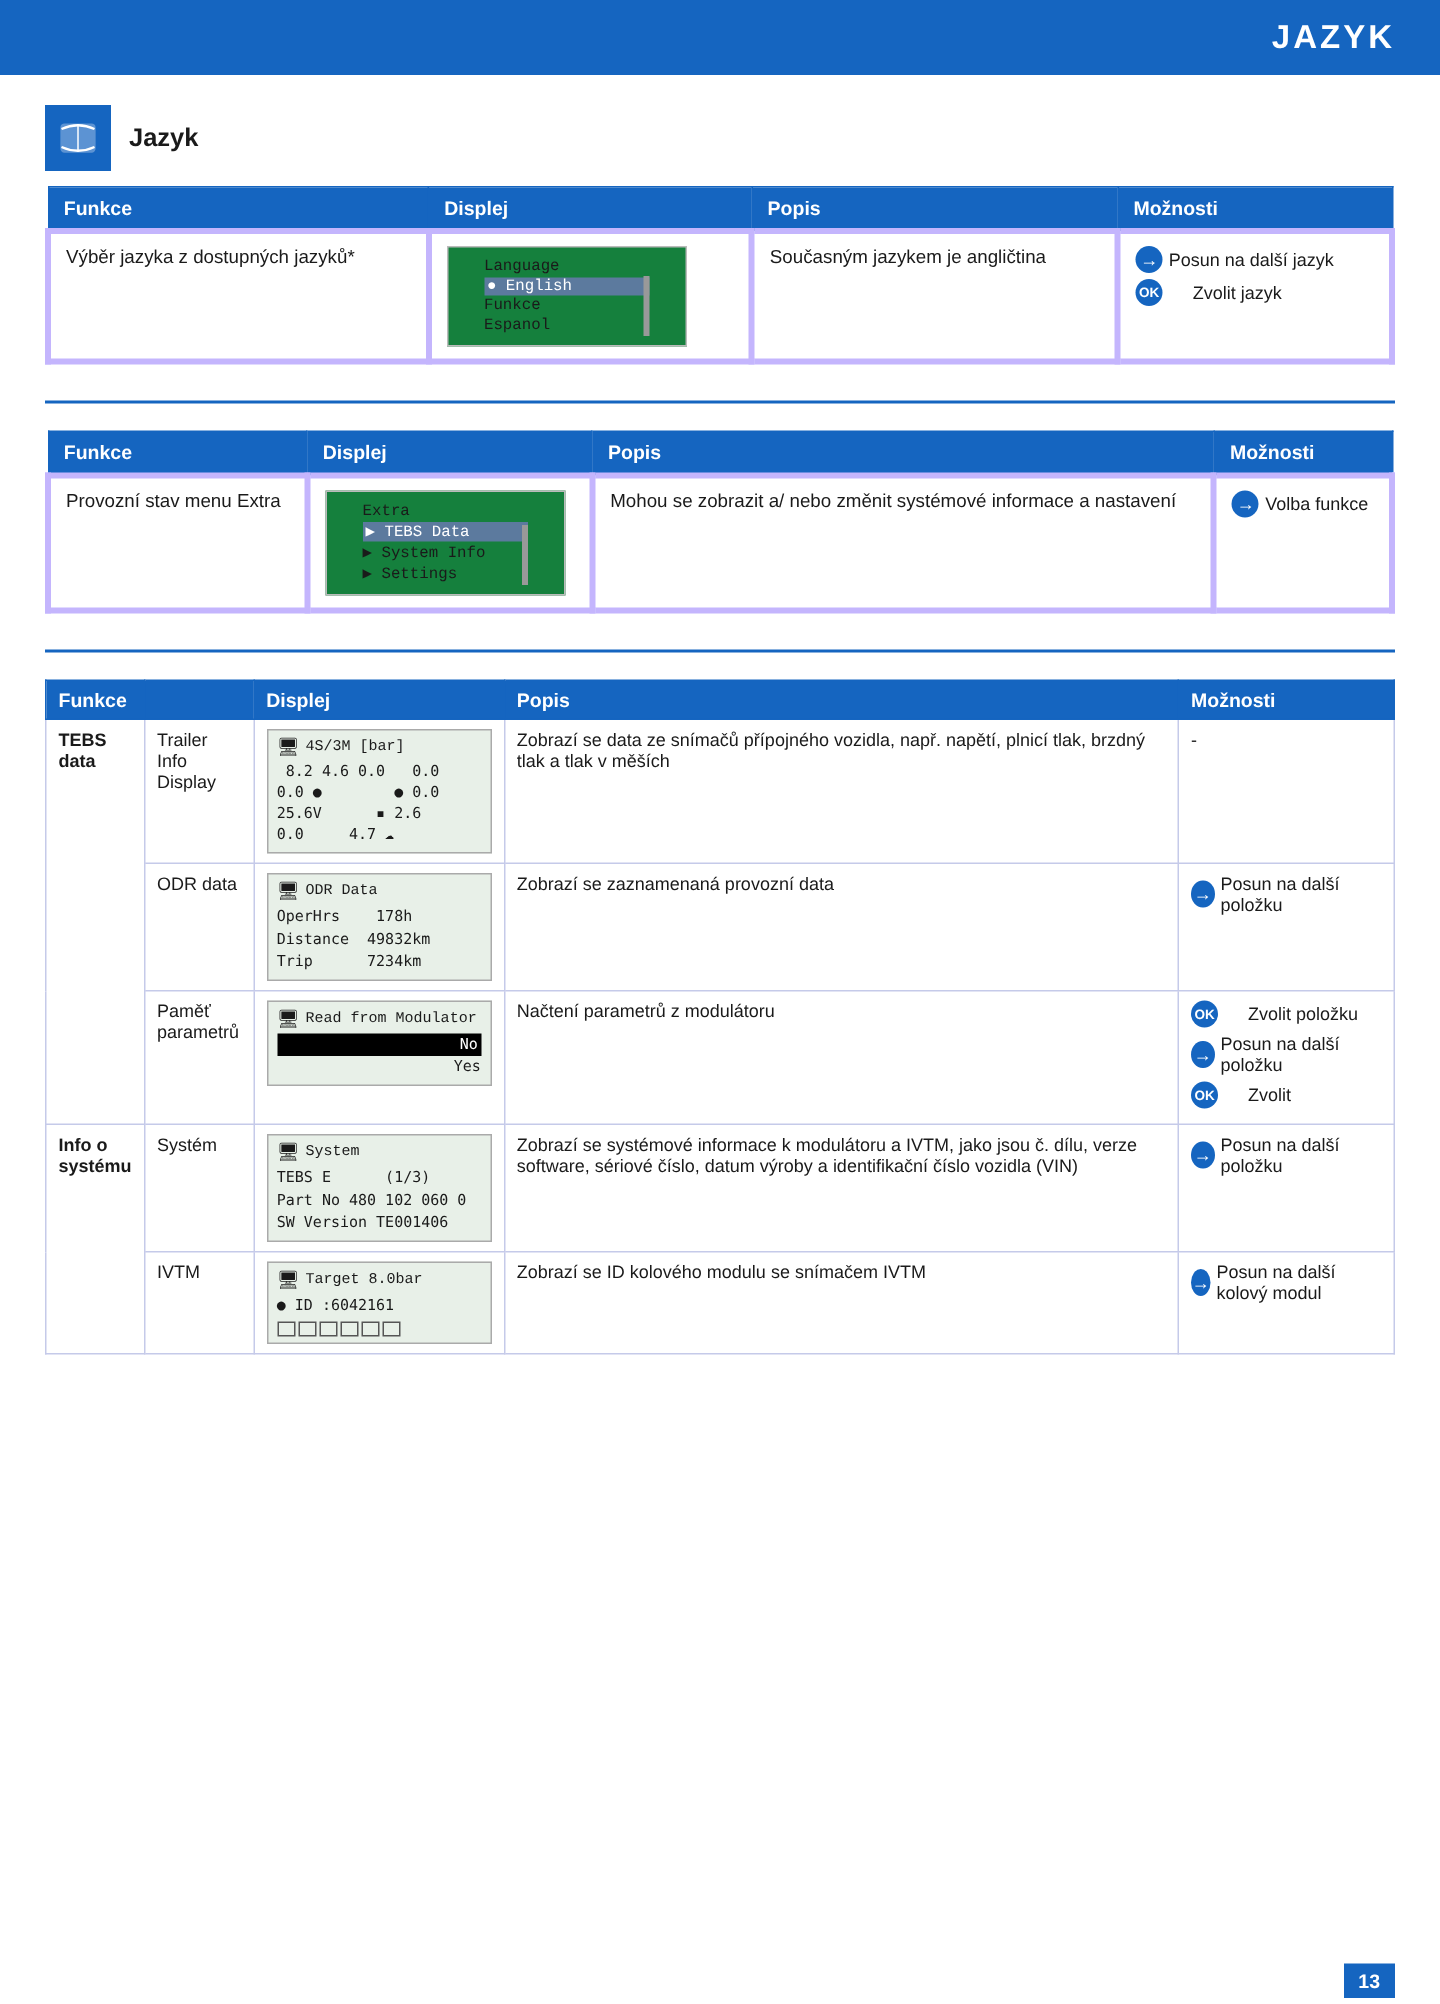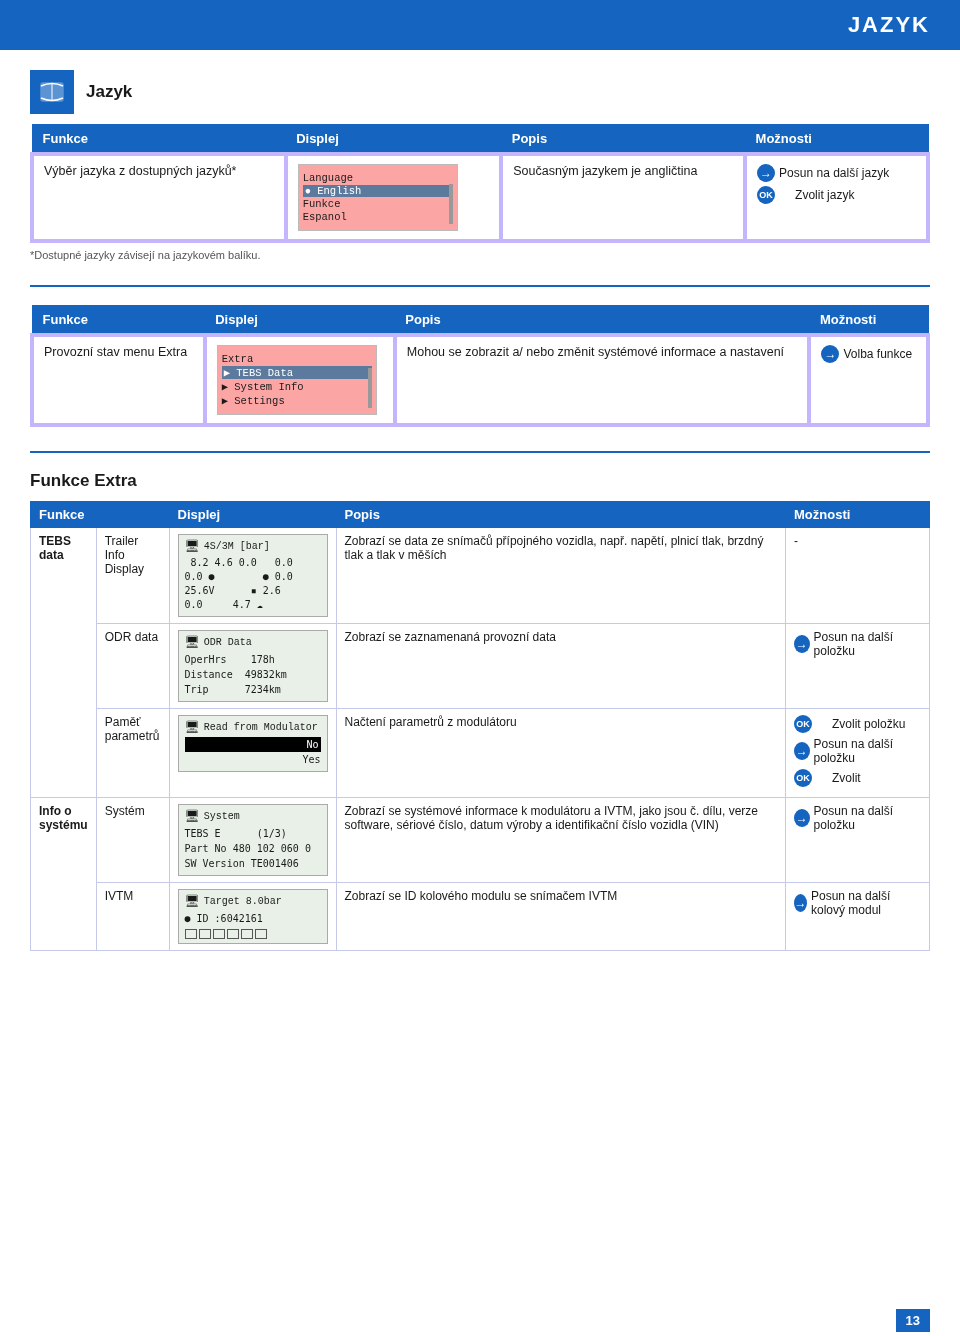--- a/index.html
+++ b/index.html
@@ -84,23 +84,23 @@
     .info-table tr:nth-child(even) td {
       background: #f5f5f5;
     }
 
     .info-table tr:nth-child(odd) td {
       background: #fff;
     }
 
     
     .display-box {
-      background: #fca5a5;
+      background: #15803d;
       border: 1px solid #bbb;
-      padding: 6px 4px;
+      padding: 6px 24px;
       font-size: 11px;
       font-family: 'Courier New', monospace;
       min-width: 160px;
       display: inline-block;
     }
 
     .display-box .display-row {
       margin: 1px 0;
       white-space: nowrap;
       font-size: 10.5px;
@@ -282,21 +282,20 @@
               <span>Posun na další jazyk</span>
             </div>
             <div class="moznosti-line">
               <span class="ok-badge">OK</span>
               <span>Zvolit jazyk</span>
             </div>
           </td>
         </tr>
       </tbody>
     </table>
-    <p class="note">*Dostupné jazyky závisejí na jazykovém balíku.</p>
   </div>
 
   <hr class="divider">
 
   <div class="section">
 
     <table class="info-table">
       <thead>
         <tr>
           <th>Funkce</th>
@@ -329,23 +328,20 @@
             </div>
           </td>
         </tr>
       </tbody>
     </table>
   </div>
 
   <hr class="divider">
 
   <div class="section">
-    <div class="section-title-row">
-      <span class="section-heading">Funkce Extra</span>
-    </div>
 
     <table class="funkce-extra-table">
       <thead>
         <tr>
           <th>Funkce</th>
           <th></th>
           <th>Displej</th>
           <th>Popis</th>
           <th>Možnosti</th>
         </tr>

